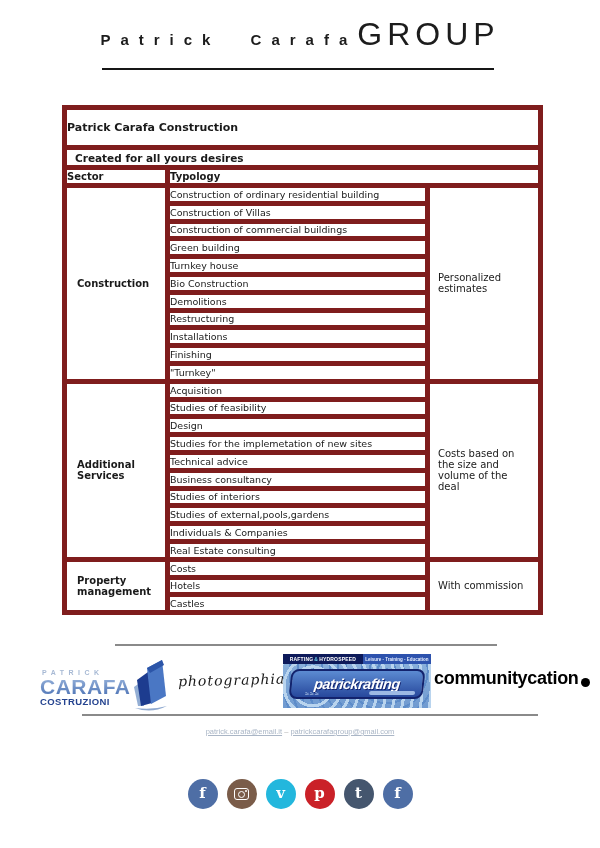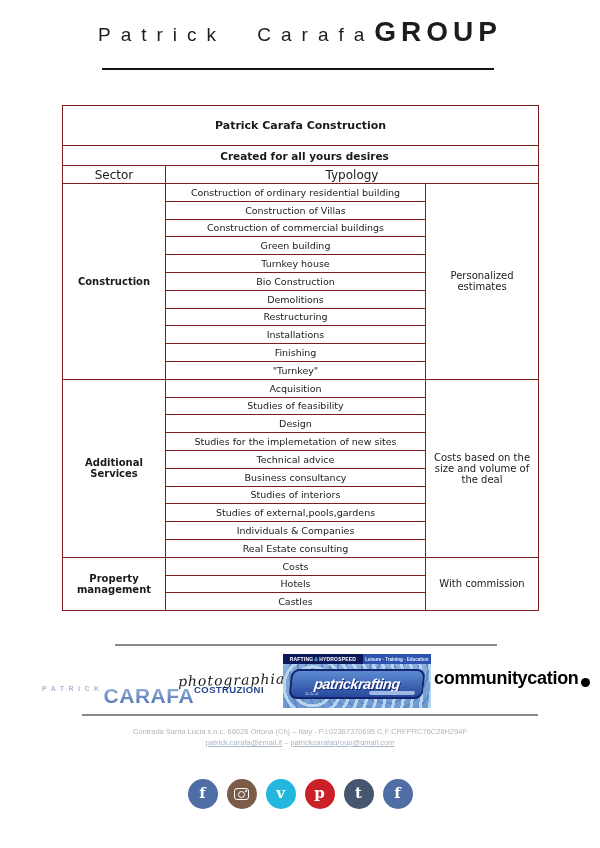--- a/index.html
+++ b/index.html
@@ -1,42 +1,42 @@
 <!DOCTYPE html>
 <html><head>
 <meta charset="utf-8">
 <style>
   * { margin:0; padding:0; box-sizing:border-box; }
   html,body { width:600px; background:#ffffff; font-family:"Liberation Sans", sans-serif; }
   .page { position:relative; width:600px; height:848px; background:#fff; overflow:hidden; }
 
   
   .brand { position:absolute; top:16px; left:0; width:100%; text-align:center; color:#1c1c1c; white-space:nowrap; }
-  .brand .name { font-size:19px; letter-spacing:10px; word-spacing:16px; font-weight:400; }
-  .brand .suffix { font-size:28px; letter-spacing:5px; font-weight:700; margin-left:0; }
+  .brand .name { font-size:15px; letter-spacing:10px; word-spacing:16px; font-weight:700; }
+  .brand .suffix { font-size:32px; letter-spacing:5px; font-weight:400; margin-left:0; }
   .brand-rule { position:absolute; top:68px; left:102px; width:392px; height:2px; background:#161616; }
 
   
   table.services { position:absolute; left:62px; top:105px; width:476px; border-collapse:collapse; table-layout:fixed; font-family:"DejaVu Sans","Liberation Sans",sans-serif; color:#1a1a1a; }
-  table.services td { border:1px solid #7f1d1d; text-align:center; vertical-align:middle; }
+  table.services td { border:5px solid #7f1d1d; vertical-align:middle; }
   td.title-cell { height:40px; font-size:11px; font-weight:bold; }
   td.subtitle-cell { height:20px; font-size:10.5px; font-weight:bold;padding-left:8px; }
-  td.colhead { height:18px; font-size:12px; font-weight:normal; }
+  td.colhead { height:18px; font-size:10px; font-weight:bold; }
   tbody tr { height:17.8px; }
   td.typ { font-size:9.5px; }
   td.sector { font-size:10px; font-weight:bold; padding:0 10px; }
   td.note { font-size:10px; font-weight:normal; padding:0 8px; }
   col.c1 { width:103px; } col.c2 { width:260px; } col.c3 { width:113px; }
 
   
   .pline-top { position:absolute; left:115px; top:644px; width:382px; height:2px; background:#8a8a8a; }
   .pline-bottom { position:absolute; left:82px; top:714px; width:456px; height:2px; background:#8a8a8a; }
 
   .carafa-logo { position:absolute; left:40px; top:654px; width:134px; height:58px; display:flex; align-items:flex-end; }
-  .carafa-text { display:flex; flex-direction:row; line-height:1; padding-bottom:6px;justify-content:center; }
+  .carafa-text { display:flex; flex-direction:column; line-height:1; padding-bottom:6px;justify-content:center; }
   .carafa-text .l1 { font-size:7px; font-weight:bold; letter-spacing:4.5px; color:#a7b9d4; margin-left:2px; }
   .carafa-text .l2 { font-size:21px; font-weight:bold; letter-spacing:0.5px;
                      background:linear-gradient(#9db7dd,#4a71b4); -webkit-background-clip:text; background-clip:text;
                      color:#6b8ec5; -webkit-text-fill-color:transparent; }
   .carafa-text .l3 { font-size:9.5px; font-weight:bold; color:#24438f; letter-spacing:0.4px; }
   .carafa-logo svg { margin-left:2px; }
 
   .photographia { position:absolute; left:178px; top:672px; width:102px; text-align:center;
                   font-family:"DejaVu Serif","Liberation Serif",serif; font-style:italic; font-size:14px;
                   color:#1b1b1b; letter-spacing:1px; transform:rotate(-1.5deg); }
@@ -223,21 +223,20 @@
       <span class="waves">≈≈≈</span>
       <span class="caption"></span>
     </div>
   </div>
 
   <div class="communitycation"><span>communitycation</span><span class="dot"></span></div>
 
   <div class="pline-bottom"></div>
 
   <div class="footer-text">
-    <div>Contrada Santa Lucia s.n.c. 66026 Ortona (Ch) – Italy - P.I:02367370695 C.F:CRFPRC76C26H294F</div>
     <div>
       <a href="#">patrick.carafa@email.it</a><span> – </span><a href="#">patrickcarafagroup@gmail.com</a>
     </div>
   </div>
 
   <div class="social">
       <a href="#" class="social-circle" style="background: rgb(78, 110, 165);">
         <span class="glyph">f</span>
       </a>
       <a href="#" class="social-circle" style="background: rgb(122, 92, 73);">

